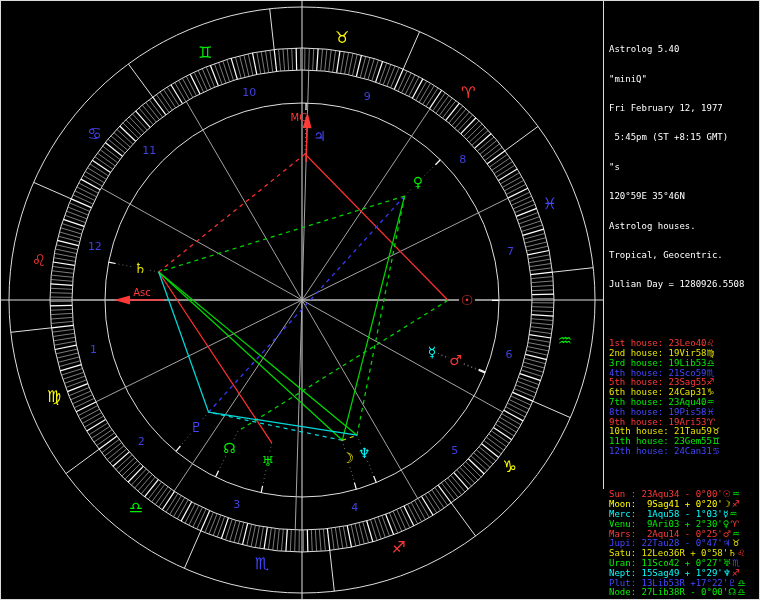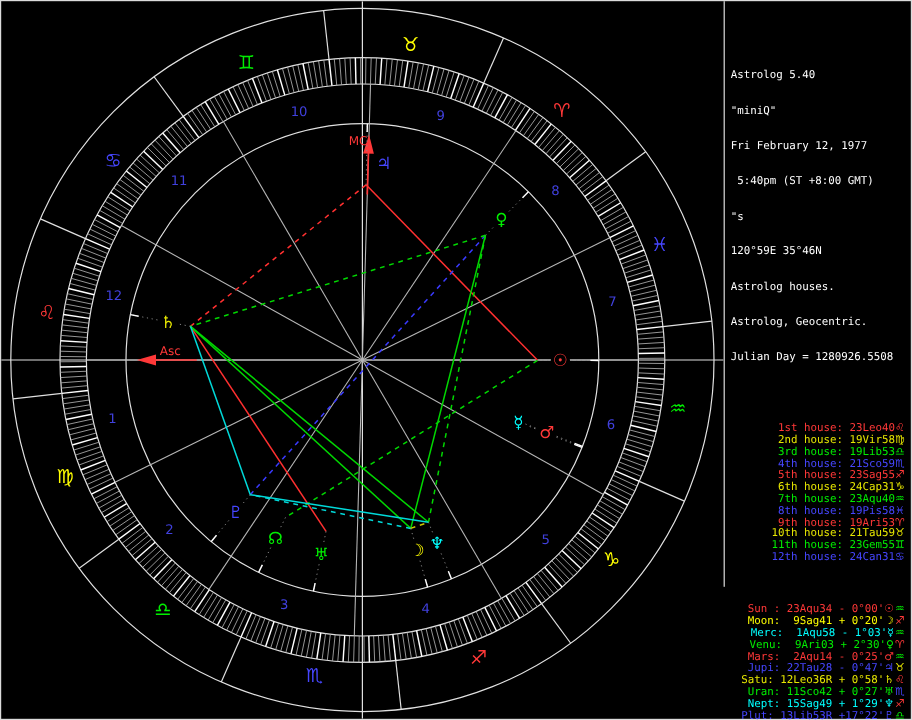--- a/index.html
+++ b/index.html
@@ -1,27 +1,27 @@
 <!DOCTYPE html>
 <html><head>
 <meta charset="utf-8">
 <style>
   *{margin:0;padding:0;box-sizing:border-box}
   html,body{background:#000}
   body{width:760px;height:600px;overflow:hidden;font-family:"DejaVu Sans Mono",monospace}
   .frame{position:relative;width:760px;height:600px;background:#000;border:1px solid #dcdcdc;display:flex}
   .chart-area{position:relative;width:602px;height:598px;flex:none}
   svg{display:block}
-  .panel{flex:1;height:488px;border-left:1px solid #dcdcdc;padding:19px 0 0 5px;color:#fff;
+  .panel{flex:1;height:488px;border-left:1px solid #dcdcdc;padding:5px 0 0 5px;color:#fff;
          font-size:9px;line-height:9.8px;white-space:pre}
   .hdr{margin-bottom:10px}
   .houses{margin-bottom:14px}
   .planets{margin-bottom:34px}
   .line{height:9.8px}
-  .row{display:flex;justify-content:flex-end;height:9.8px;padding-right:4px}
+  .row{display:flex;justify-content:flex-start;height:9.8px;padding-right:4px}
   .glyphs{font-family:"DejaVu Sans",sans-serif;font-size:9px;letter-spacing:1px}
   text{font-family:"DejaVu Sans",sans-serif}
 </style>
 </head>
 <body>
 
 <div class="frame">
   <div class="chart-area">
     <svg id="wheel" width="602" height="598" viewBox="0 0 602 598">
         <g>
@@ -521,24 +521,24 @@
           <circle cx="228.5807699248228" cy="447.25806930929105" r="8" fill="#000000"></circle>
           <text x="228.5807699248228" y="447.25806930929105" fill="#00ee00" font-size="14" text-anchor="middle" dy="0.35em">☊</text>
         </g>
       </svg>
   </div>
   <div class="panel">
     <div class="hdr">
       <div class="line">Astrolog 5.40</div>
       <div class="line">"miniQ"</div>
       <div class="line">Fri February 12, 1977</div>
-      <div class="line"> 5:40pm (ST +8:00 GMT)</div>
+      <div class="line"> 5:45pm (ST +8:15 GMT)</div>
       <div class="line">"s</div>
       <div class="line">120°59E 35°46N</div>
       <div class="line">Astrolog houses.</div>
-      <div class="line">Astrolog, Geocentric.</div>
+      <div class="line">Tropical, Geocentric.</div>
       <div class="line">Julian Day = 1280926.5508</div>
     </div>
     <div class="houses" id="houses"><div class="row"><span style="color: rgb(255, 56, 56);">1st house: 23Leo40</span><span class="glyphs" style="color: rgb(255, 56, 56);">♌</span></div><div class="row"><span style="color: rgb(230, 230, 0);">2nd house: 19Vir58</span><span class="glyphs" style="color: rgb(230, 230, 0);">♍</span></div><div class="row"><span style="color: rgb(0, 238, 0);">3rd house: 19Lib53</span><span class="glyphs" style="color: rgb(0, 238, 0);">♎</span></div><div class="row"><span style="color: rgb(70, 70, 255);">4th house: 21Sco59</span><span class="glyphs" style="color: rgb(70, 70, 255);">♏</span></div><div class="row"><span style="color: rgb(255, 56, 56);">5th house: 23Sag55</span><span class="glyphs" style="color: rgb(255, 56, 56);">♐</span></div><div class="row"><span style="color: rgb(230, 230, 0);">6th house: 24Cap31</span><span class="glyphs" style="color: rgb(230, 230, 0);">♑</span></div><div class="row"><span style="color: rgb(0, 238, 0);">7th house: 23Aqu40</span><span class="glyphs" style="color: rgb(0, 238, 0);">♒</span></div><div class="row"><span style="color: rgb(70, 70, 255);">8th house: 19Pis58</span><span class="glyphs" style="color: rgb(70, 70, 255);">♓</span></div><div class="row"><span style="color: rgb(255, 56, 56);">9th house: 19Ari53</span><span class="glyphs" style="color: rgb(255, 56, 56);">♈</span></div><div class="row"><span style="color: rgb(230, 230, 0);">10th house: 21Tau59</span><span class="glyphs" style="color: rgb(230, 230, 0);">♉</span></div><div class="row"><span style="color: rgb(0, 238, 0);">11th house: 23Gem55</span><span class="glyphs" style="color: rgb(0, 238, 0);">♊</span></div><div class="row"><span style="color: rgb(70, 70, 255);">12th house: 24Can31</span><span class="glyphs" style="color: rgb(70, 70, 255);">♋</span></div></div>
     <div class="planets" id="planets"><div class="row"><span style="color: rgb(255, 56, 56);">Sun : 23Aqu34 - 0°00'</span><span class="glyphs"><span style="color: rgb(255, 56, 56);">☉</span><span style="color: rgb(0, 238, 0);">♒</span></span></div><div class="row"><span style="color: rgb(255, 255, 0);">Moon:  9Sag41 + 0°20'</span><span class="glyphs"><span style="color: rgb(255, 255, 0);">☽</span><span style="color: rgb(255, 56, 56);">♐</span></span></div><div class="row"><span style="color: rgb(0, 255, 255);">Merc:  1Aqu58 - 1°03'</span><span class="glyphs"><span style="color: rgb(0, 255, 255);">☿</span><span style="color: rgb(0, 238, 0);">♒</span></span></div><div class="row"><span style="color: rgb(0, 238, 0);">Venu:  9Ari03 + 2°30'</span><span class="glyphs"><span style="color: rgb(0, 238, 0);">♀</span><span style="color: rgb(255, 56, 56);">♈</span></span></div><div class="row"><span style="color: rgb(255, 56, 56);">Mars:  2Aqu14 - 0°25'</span><span class="glyphs"><span style="color: rgb(255, 56, 56);">♂</span><span style="color: rgb(0, 238, 0);">♒</span></span></div><div class="row"><span style="color: rgb(70, 70, 255);">Jupi: 22Tau28 - 0°47'</span><span class="glyphs"><span style="color: rgb(70, 70, 255);">♃</span><span style="color: rgb(230, 230, 0);">♉</span></span></div><div class="row"><span style="color: rgb(230, 230, 0);">Satu: 12Leo36R + 0°58'</span><span class="glyphs"><span style="color: rgb(230, 230, 0);">♄</span><span style="color: rgb(255, 56, 56);">♌</span></span></div><div class="row"><span style="color: rgb(0, 238, 0);">Uran: 11Sco42 + 0°27'</span><span class="glyphs"><span style="color: rgb(0, 238, 0);">♅</span><span style="color: rgb(70, 70, 255);">♏</span></span></div><div class="row"><span style="color: rgb(0, 255, 255);">Nept: 15Sag49 + 1°29'</span><span class="glyphs"><span style="color: rgb(0, 255, 255);">♆</span><span style="color: rgb(255, 56, 56);">♐</span></span></div><div class="row"><span style="color: rgb(70, 70, 255);">Plut: 13Lib53R +17°22'</span><span class="glyphs"><span style="color: rgb(70, 70, 255);">♇</span><span style="color: rgb(0, 238, 0);">♎</span></span></div><div class="row"><span style="color: rgb(0, 238, 0);">Node: 27Lib38R - 0°00'</span><span class="glyphs"><span style="color: rgb(0, 238, 0);">☊</span><span style="color: rgb(0, 238, 0);">♎</span></span></div></div>
     
   </div>
 </div>
 
 </body></html>

